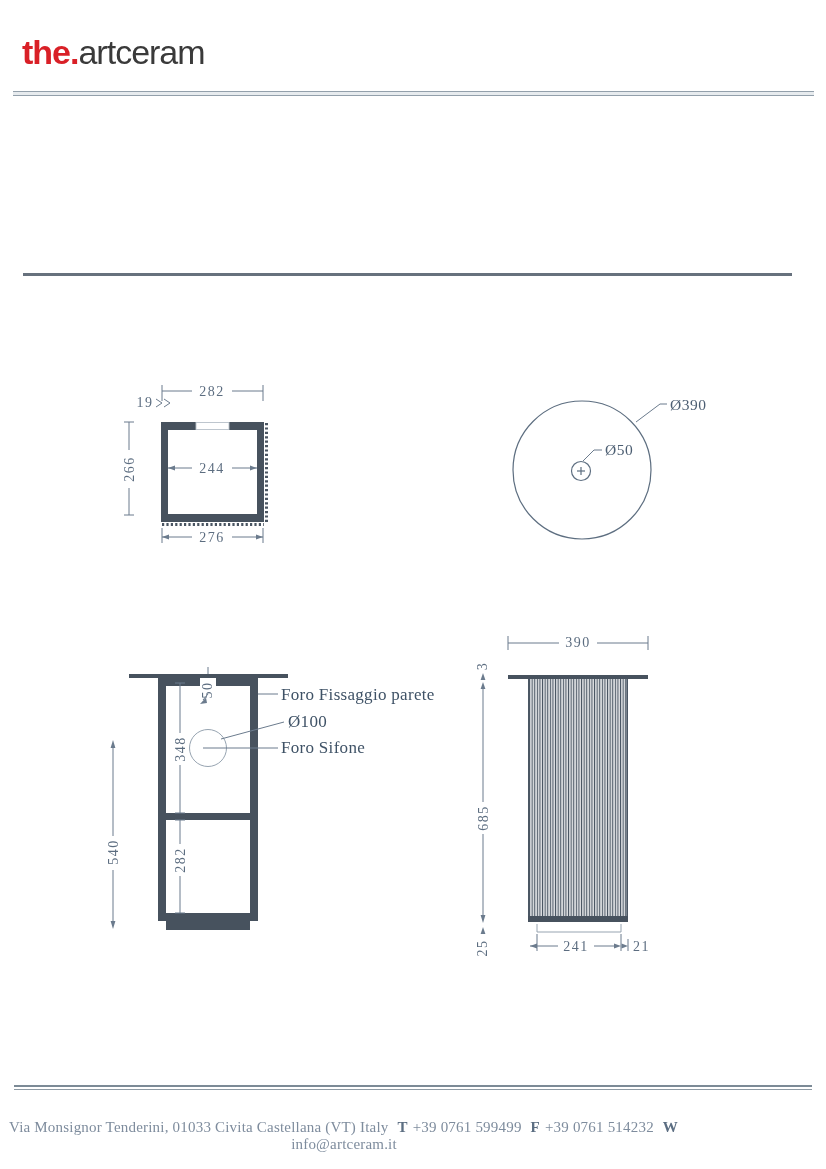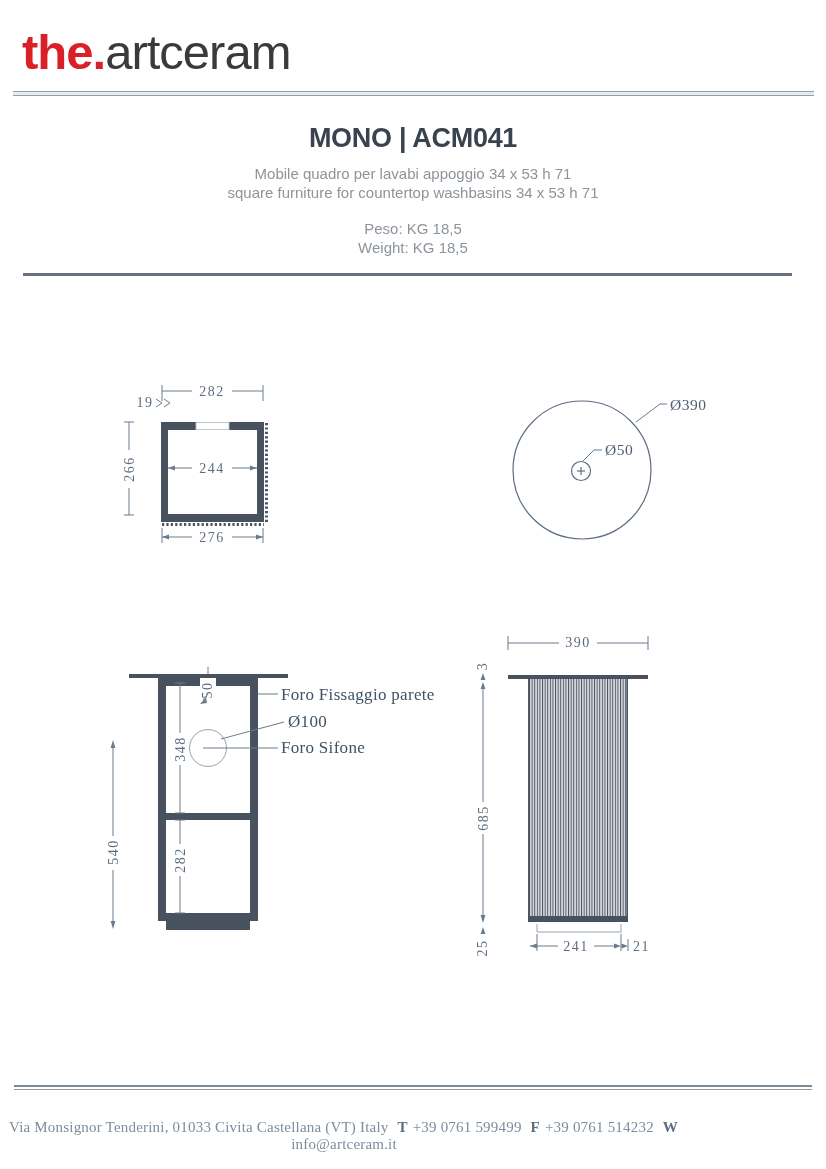--- a/index.html
+++ b/index.html
@@ -1,20 +1,20 @@
 <!DOCTYPE html>
 <html><head>
 <meta charset="utf-8">
 <style>
   html,body{margin:0;padding:0;background:#ffffff;}
   .page{position:relative;width:826px;height:1169px;background:#ffffff;overflow:hidden;
         font-family:"Liberation Sans",sans-serif;}
 
   
-  .logo{position:absolute;left:22px;top:30px;font-size:49px;letter-spacing:-1px;line-height:44px;}
+  .logo{position:absolute;left:22px;top:30px;font-size:34px;letter-spacing:-1px;line-height:44px;}
   .logo .logo-the{color:#d92027;font-weight:bold;}
   .logo .logo-rest{color:#3a3a3a;font-weight:normal;}
   .header-rule{position:absolute;left:13px;top:91px;width:801px;height:3px;
                border-top:1.5px solid #93a0ab;border-bottom:1.5px solid #93a0ab;background:#e7ebee;}
 
   
   .title-block{position:absolute;left:0;top:124px;width:826px;text-align:center;}
   .title-block h1{margin:0;font-size:27px;line-height:28px;font-weight:bold;color:#39434f;letter-spacing:-0.3px;}
   .title-block p{margin:0;font-size:15px;line-height:19px;color:#8d949b;}
   .title-block .desc-first{margin-top:12px;}
@@ -46,27 +46,20 @@
 </head>
 <body>
 
 <div class="page">
 
   <div class="logo">
     <span class="logo-the">the.</span><span class="logo-rest">artceram</span>
   </div>
   <div class="header-rule"></div>
 
-  <div class="title-block">
-    <h1>MONO | ACM041</h1>
-    <p class="desc-first">Mobile quadro per lavabi appoggio 34 x 53 h 71</p>
-    <p>square furniture for countertop washbasins 34 x 53 h 71</p>
-    <p class="weight-first">Peso: KG 18,5</p>
-    <p>Weight: KG 18,5</p>
-  </div>
   <div class="section-rule"></div>
 
   <svg class="dwg" style="left:100px;top:368px" width="200" height="195" viewBox="0 0 200 195">
     <g>
       <line class="dim" x1="62" y1="23" x2="163" y2="23"></line>
       <line class="dim" x1="62" y1="17" x2="62" y2="33"></line>
       <line class="dim" x1="163" y1="17" x2="163" y2="33"></line>
       <rect class="bg" x="92" y="15" width="40" height="16"></rect>
       <text class="dimtext" x="112" y="28" text-anchor="middle">282</text>
     </g>

